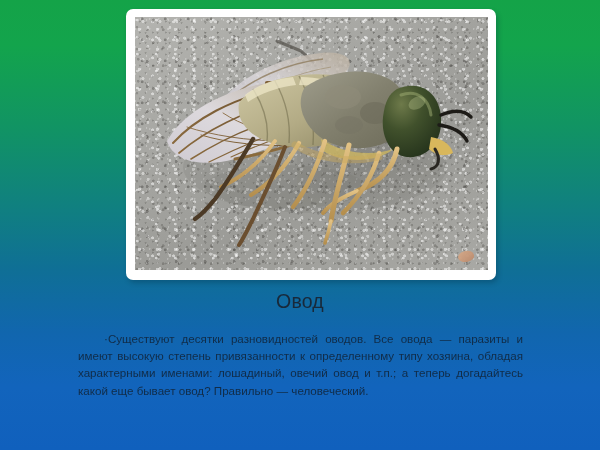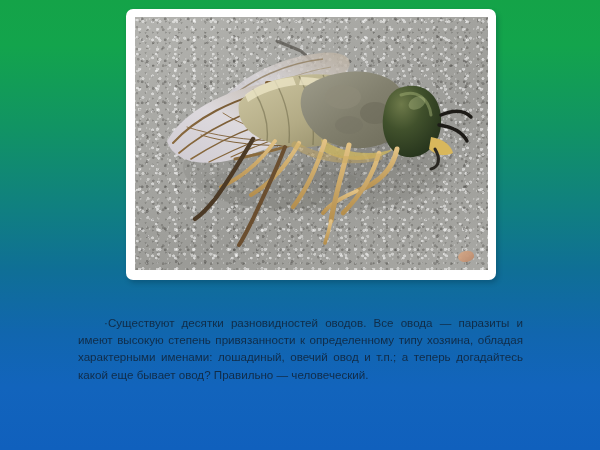--- a/index.html
+++ b/index.html
@@ -124,21 +124,21 @@
     width: 600px;
     text-align: center;
     font-size: 19.5px;
     line-height: 26px;
     color: #18293a;
     letter-spacing: .2px;
   }
   #body-text {
     position: absolute;
     left: 78px;
-    top: 314px;
+    top: 330px;
     width: 445px;
     font-size: 11.6px;
     line-height: 17.2px;
     color: #112c48;
     text-align: justify;
     text-justify: inter-word;
   }
   #body-text .indent { display: inline-block; width: 26px; }
 </style>
 </head>
@@ -264,16 +264,17 @@
 
         <path d="M118 122 C104 146 92 166 80 182 C72 192 66 198 60 202" stroke="#4c3a26" stroke-width="4.4" fill="none" stroke-linecap="round"></path>
         <path d="M150 130 C140 156 128 180 118 202 C112 214 108 222 104 228" stroke="#6b4f30" stroke-width="4" fill="none" stroke-linecap="round"></path>
 
         <path d="M160 128 C182 142 214 146 244 140" stroke="#caa85a" stroke-width="7" fill="none" opacity=".45" stroke-linecap="round"></path>
       </svg>
 
     </div>
   </div>
 
+  <div id="title">Овод</div>
 
   <div id="body-text"><span class="indent"></span><span>·</span><span>Существуют десятки разновидностей оводов. Все овода — паразиты и имеют высокую степень привязанности к определенному типу хозяина, обладая характерными именами: лошадиный, овечий овод и т.п.; а теперь догадайтесь какой еще бывает овод? Правильно — человеческий.</span></div>
 
 </div>
 
 </body></html>

